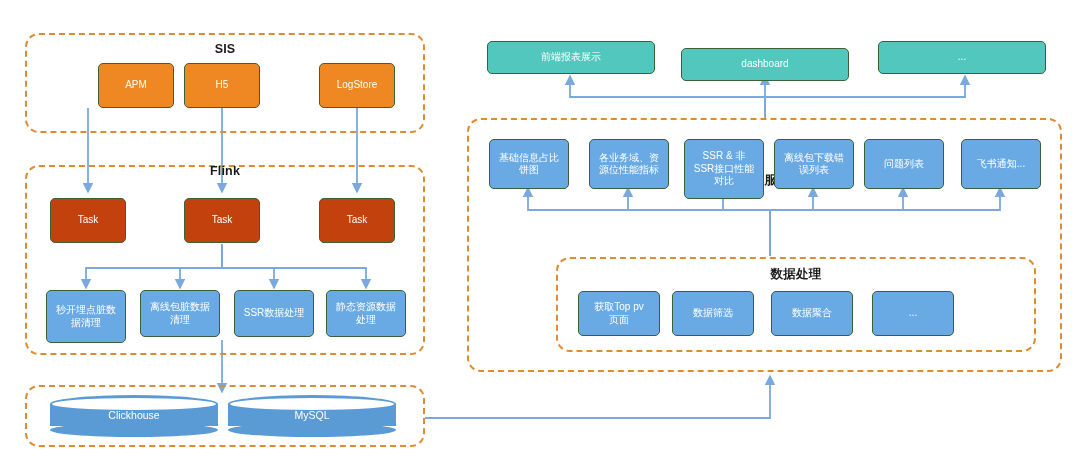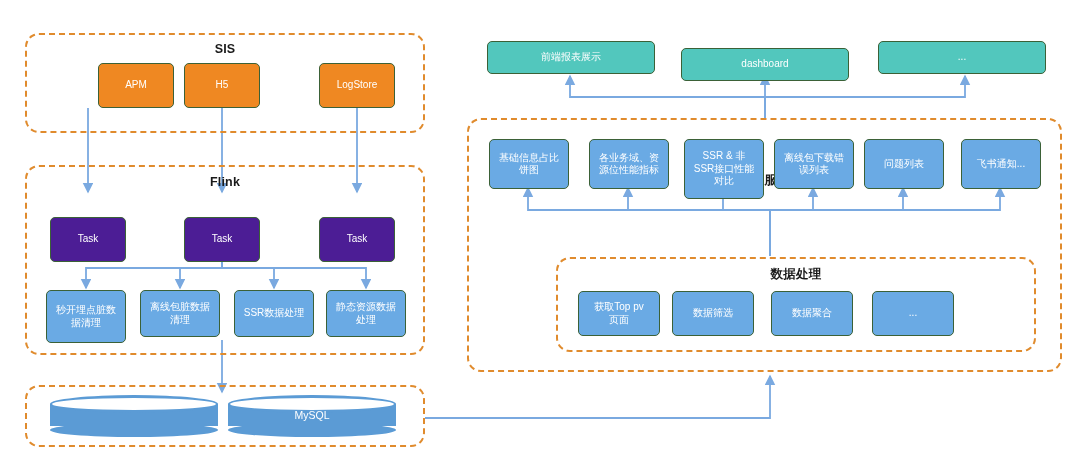--- a/index.html
+++ b/index.html
@@ -48,21 +48,21 @@
     align-items: center;
     justify-content: center;
     text-align: center;
     color: #ffffff;
     font-size: 10px;
     line-height: 12.5px;
     padding: 2px 4px;
     white-space: pre-line;
   }
   .node.orange { background: #ef8822; }
-  .node.red    { background: #4c1d95; margin-top: 19px; }
+  .node.red    { background: #c2410c; }
   .node.blue   { background: #6aaae4; }
   .node.teal   { background: #52c7bd; }
 
   .cyl {
     position: absolute;
   }
   .cyl .body {
     position: absolute;
     left: 0;
     top: 9px;
@@ -156,21 +156,21 @@
   </svg>
 
   <div class="group" style="left:25px; top:33px; width:400px; height:100px;"></div>
   <div class="group-title" style="left:25px; top:42px; width:400px;">SIS</div>
 
   <div class="node orange" style="left:50px; top:63px; width:76px; height:45px;margin-left:48px;">APM</div>
   <div class="node orange" style="left:184px; top:63px; width:76px; height:45px;">H5</div>
   <div class="node orange" style="left:319px; top:63px; width:76px; height:45px;">LogStore</div>
 
   <div class="group" style="left:25px; top:165px; width:400px; height:190px;"></div>
-  <div class="group-title" style="left:25px; top:175px; width:400px;">Flink</div>
+  <div class="group-title" style="left:25px; top:164px; width:400px;">Flink</div>
 
   <div class="node red" style="left:50px; top:198px; width:76px; height:45px;">Task</div>
   <div class="node red" style="left:184px; top:198px; width:76px; height:45px;">Task</div>
   <div class="node red" style="left:319px; top:198px; width:76px; height:45px;">Task</div>
 
   <div class="node blue" style="left:46px; top:290px; width:80px; height:53px;">秒开埋点脏数
 据清理</div>
   <div class="node blue" style="left:140px; top:290px; width:80px; height:47px;">离线包脏数据
 清理</div>
   <div class="node blue" style="left:234px; top:290px; width:80px; height:47px;">SSR数据处理</div>
@@ -178,20 +178,21 @@
 处理</div>
 
   <div class="group" style="left:25px; top:385px; width:400px; height:62px;"></div>
 
   <div class="cyl" style="left:50px; top:395px; width:168px; height:42px;">
     <div class="bottom"></div>
     <div class="body"></div>
     <div class="top">
       <div class="top-inner"></div>
     </div>
+    <div class="label">Clickhouse</div>
   </div>
 
   <div class="cyl" style="left:228px; top:395px; width:168px; height:42px;">
     <div class="bottom"></div>
     <div class="body"></div>
     <div class="top">
       <div class="top-inner"></div>
     </div>
     <div class="label">MySQL</div>
   </div>

